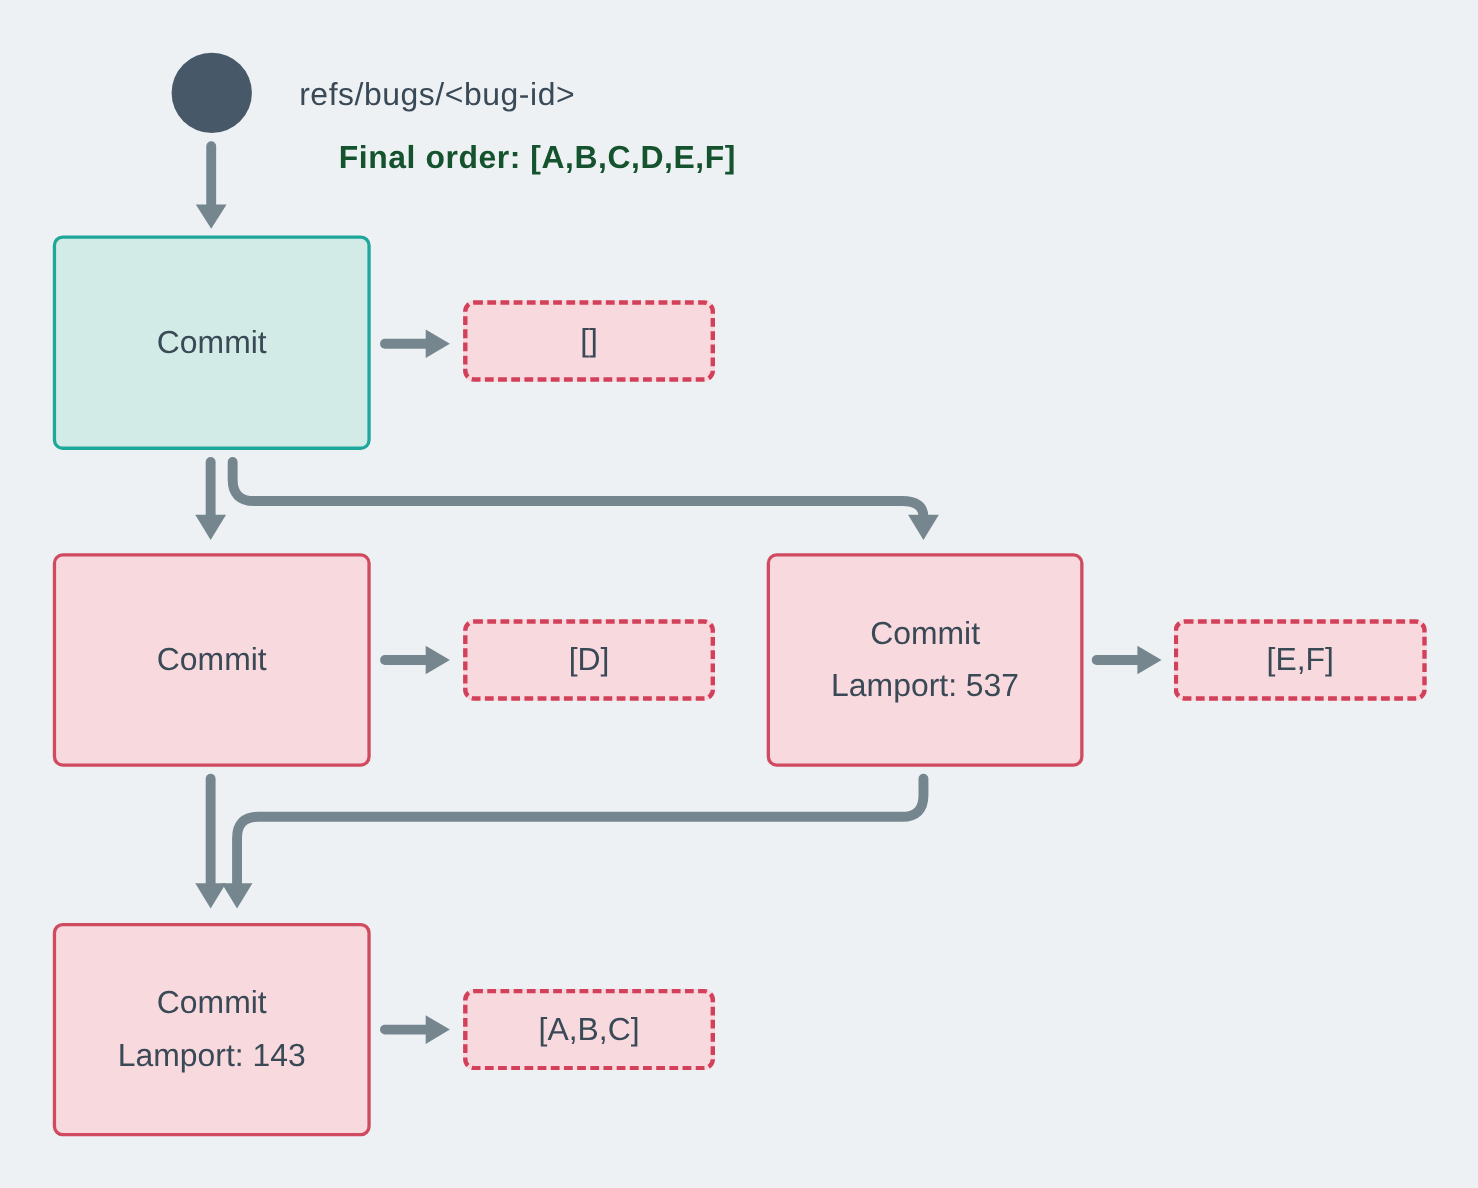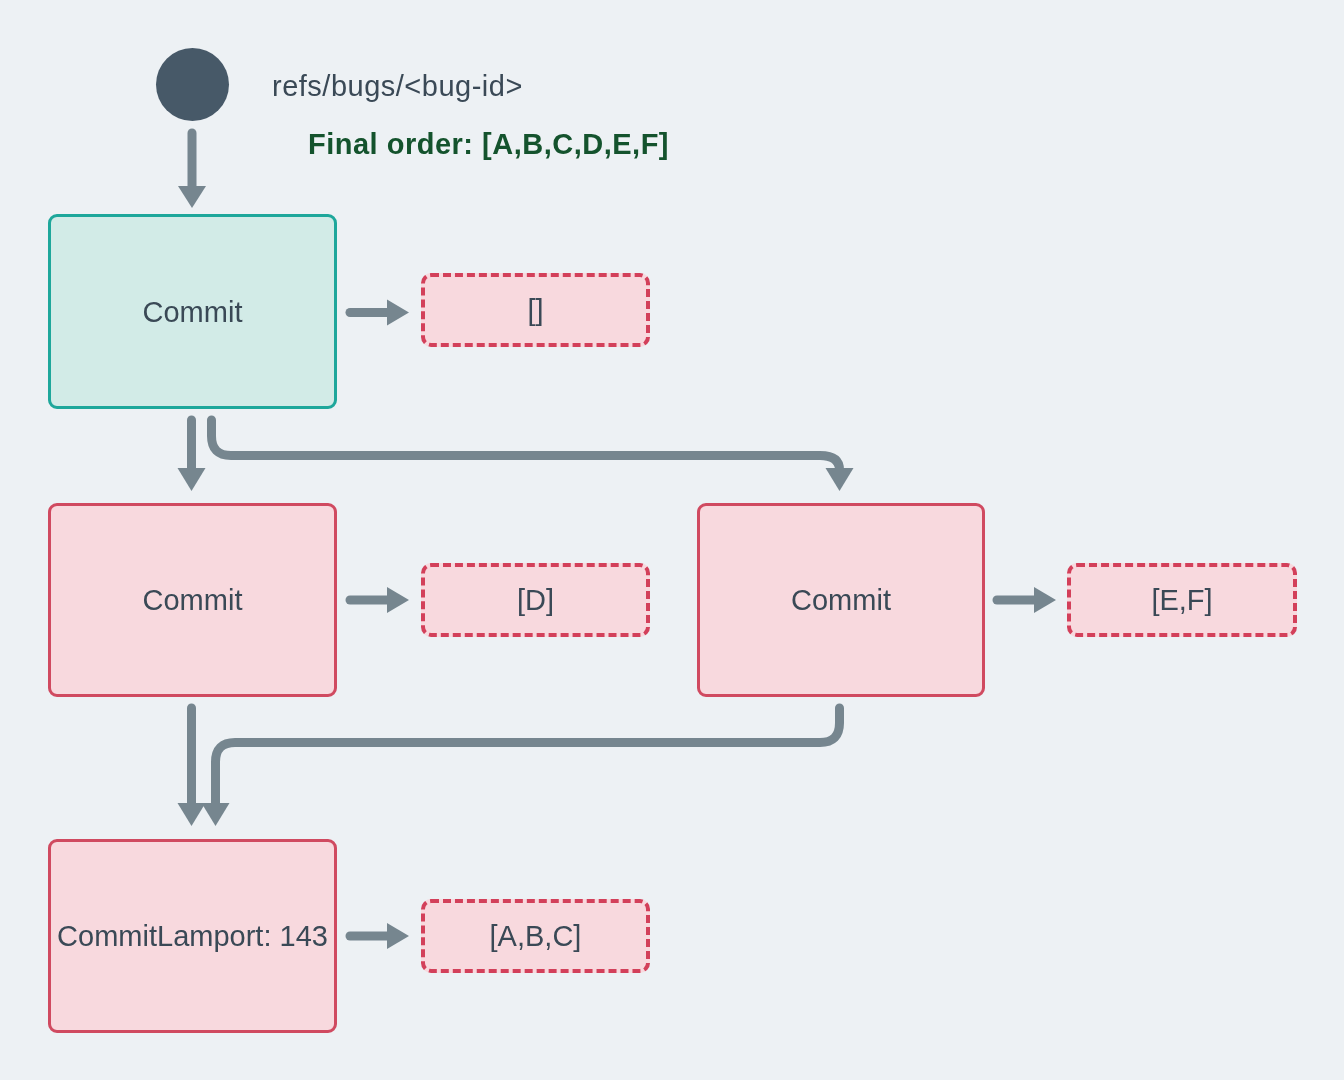--- a/index.html
+++ b/index.html
@@ -22,21 +22,21 @@
     position: absolute; left: 272px; top: 70px;
     font-size: 29px; color: #3a4956; letter-spacing: 0.5px;
   }
   .final-order {
     position: absolute; left: 272px; top: 128px;
     font-size: 29px; font-weight: bold; color: #14532d; letter-spacing: 0.5px; margin-left: 36px;
   }
   .commit {
     position: absolute; width: 289px; height: 195px;
     border-radius: 9px;
-    display: flex; flex-direction: row;
+    display: flex; flex-direction: column;
     align-items: center; justify-content: center;
     font-size: 29px; line-height: 48px; color: #3a4956;
     text-align: center;
   }
   .commit.resolved  { background: #d2ebe7; border: 3px solid #1ea79b; }
   .commit.unresolved{ background: #f8d9de; border: 3px solid #d04a60; }
   .payload {
     position: absolute; width: 229px; height: 74px;
     border-radius: 10px;
     background: #f8d9de; border: 4px dashed #d3405a;
@@ -81,20 +81,21 @@
   <div class="commit resolved" style="left:48px; top:214px;">
     <div>Commit</div>
   </div>
 
   <div class="commit unresolved" style="left:48px; top:503px; height:194px;">
     <div>Commit</div>
   </div>
 
   <div class="commit unresolved" style="left:697px; top:503px; width:288px; height:194px;">
     <div>Commit</div>
+    <div>Lamport: 537</div>
   </div>
 
   <div class="commit unresolved" style="left:48px; top:839px; height:194px;">
     <div>Commit</div>
     <div>Lamport: 143</div>
   </div>
 
   <div class="payload" style="left:421px; top:273px;">[]</div>
 
   <div class="payload" style="left:421px; top:563px;">[D]</div>

